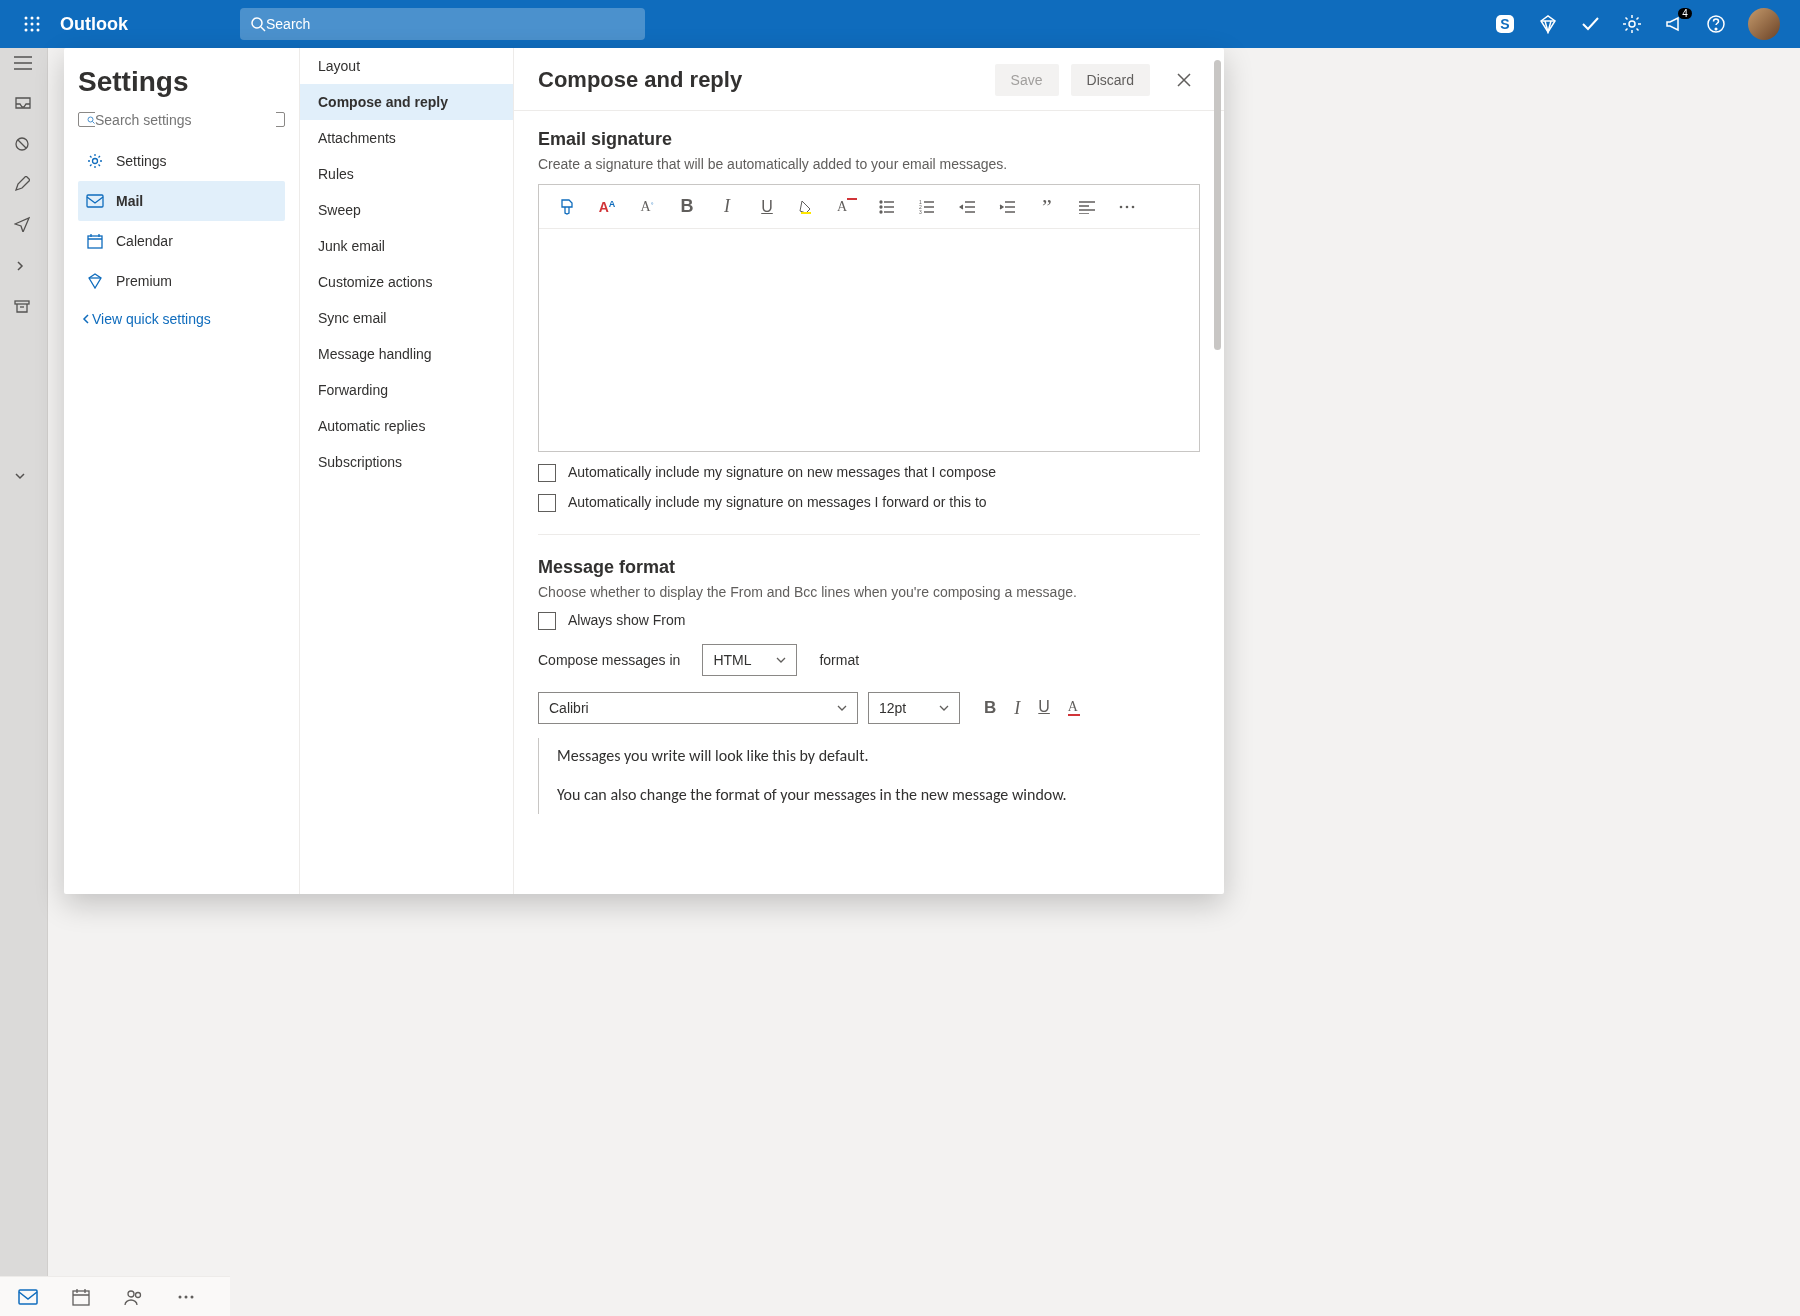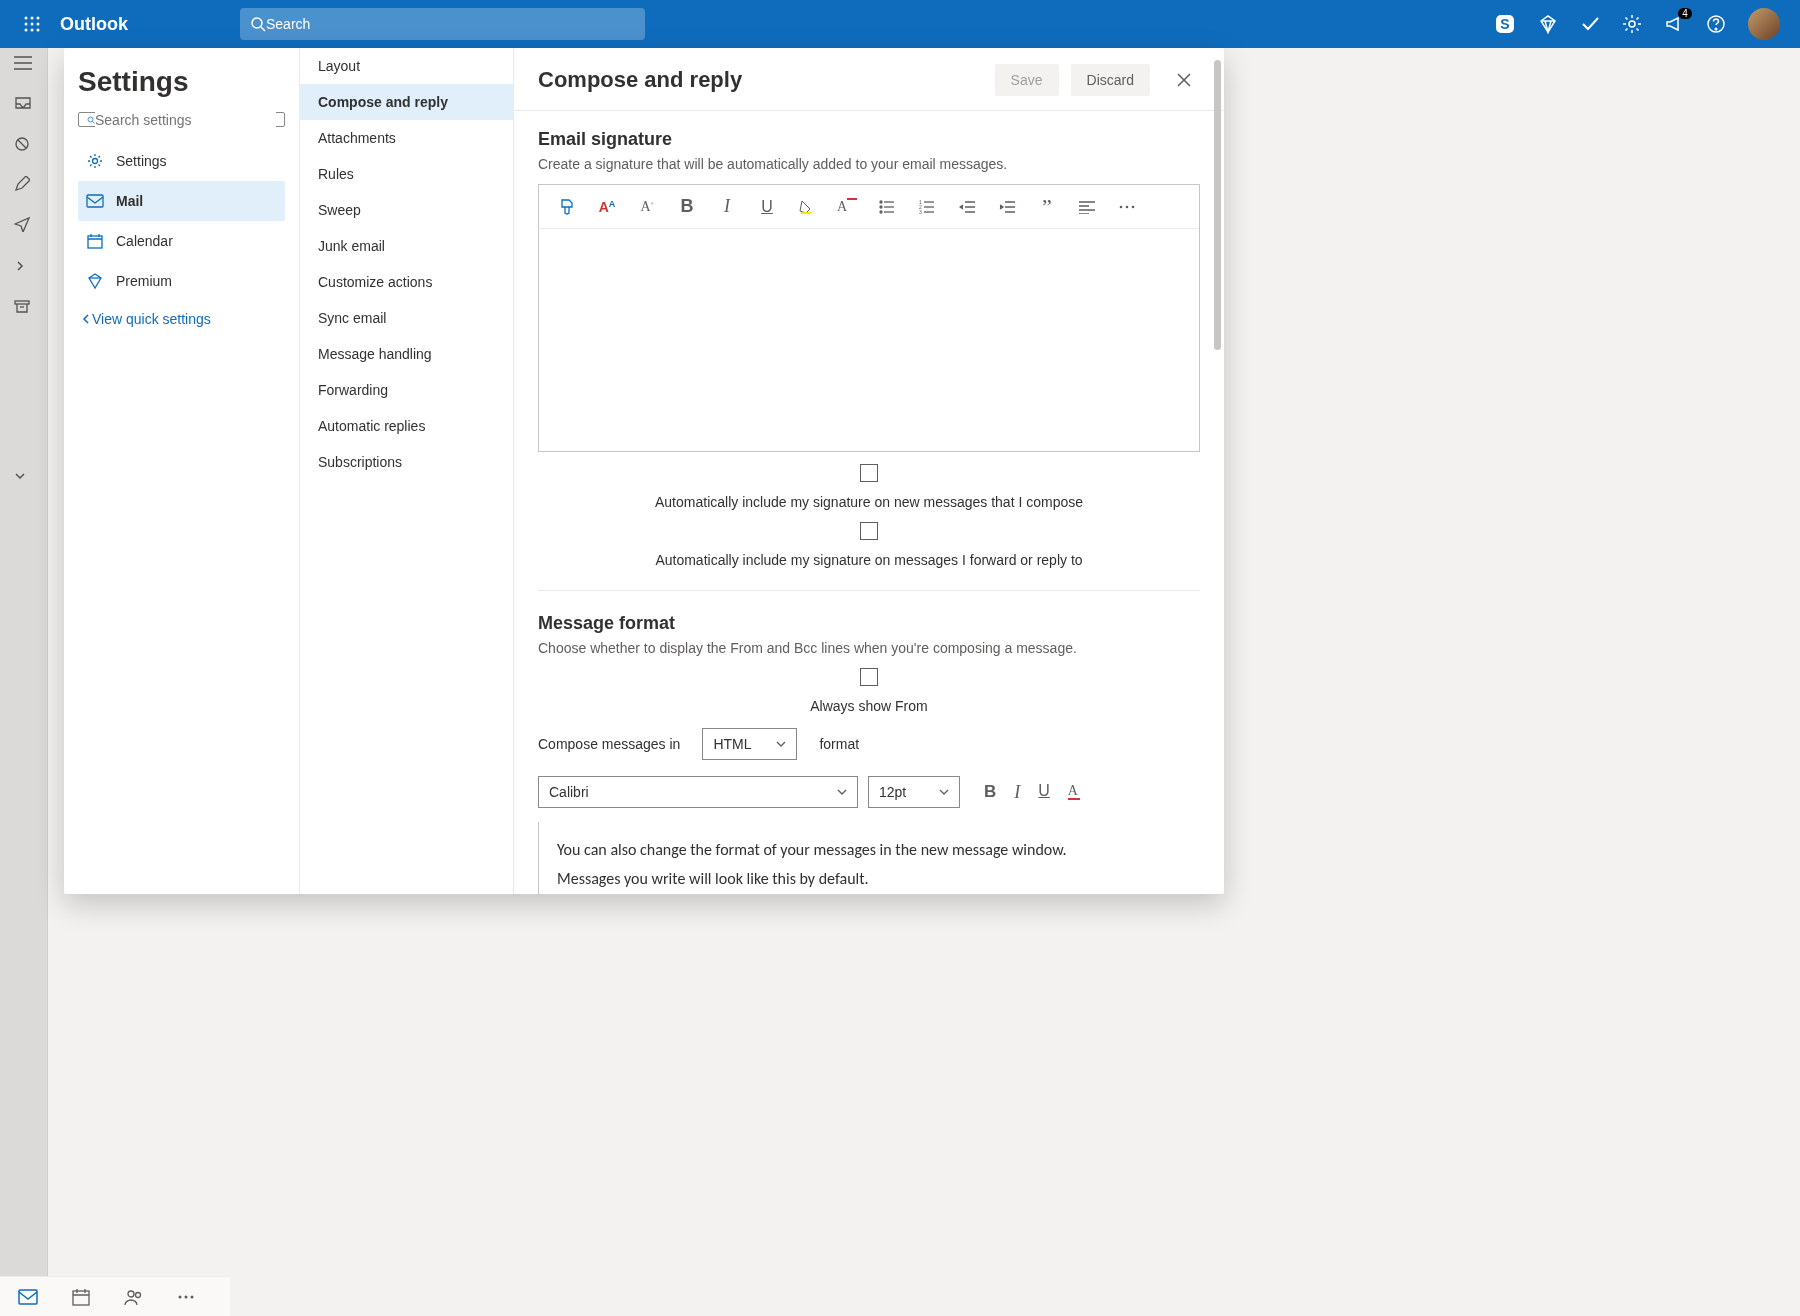--- a/index.html
+++ b/index.html
@@ -59,21 +59,21 @@
 
 .col3body { padding: 0 24px 20px 24px; overflow-y: auto; flex: 1; border-top: 1px solid #edebe9; }
 .section { padding-top: 18px; }
 .section h3 { font-size: 18px; font-weight: 600; margin-bottom: 6px; }
 .section .desc { color: #605e5c; font-size: 14px; margin-bottom: 12px; }
 
 .sigbox { border: 1px solid #c8c6c4; height: 268px; }
 .sigtb { height: 44px; border-bottom: 1px solid #edebe9; display: flex; align-items: center; gap: 20px; padding: 0 18px; color: #605e5c; }
 .sigtb .tbi { width: 20px; display: inline-flex; justify-content: center; cursor: pointer; }
 
-.check { display: flex; align-items: center; gap: 12px; margin-top: 12px; flex-direction: column; }
+.check { display: flex; align-items: flex-start; gap: 12px; margin-top: 12px; }
 .checkbox { width: 18px; height: 18px; border: 1px solid #605e5c; }
 
 .hr { height: 1px; background: #edebe9; margin: 22px 0 4px 0; }
 
 .rowinline { display: flex; align-items: center; gap: 22px; margin-top: 14px; }
 .dropdown { border: 1px solid #8a8886; height: 32px; display: flex; align-items: center; padding: 0 10px; gap: 10px; cursor: pointer; }
 .dropdown.sm { width: 95px; }
 .dropdown.md { width: 92px; }
 .dropdown.lg { width: 320px; }
 .dropdown .dd-label { flex: 1; }
@@ -402,21 +402,21 @@
                 </svg>
               </span>
           </div>
         </div>
         <div class="check">
           <div class="checkbox"></div>
           <span>Automatically include my signature on new messages that I compose</span>
         </div>
         <div class="check">
           <div class="checkbox"></div>
-          <span>Automatically include my signature on messages I forward or reply to</span>
+          <span>Automatically include my signature on messages I forward or this to</span>
         </div>
       </div>
 
       <div class="hr"></div>
 
       <div class="section">
         <h3>Message format</h3>
         <p class="desc">Choose whether to display the From and Bcc lines when you're composing a message.</p>
         <div class="check">
           <div class="checkbox"></div>
@@ -455,21 +455,21 @@
           </div>
           <div class="fmticons">
             <span style="font-weight:800;font-size:17px">B</span>
             <span style="font-style:italic;font-family:serif;font-size:18px">I</span>
             <span style="text-decoration:underline;font-size:16px">U</span>
             <span><span style="font-family:serif">A</span><div style="height:2px;background:#d13438;width:12px;margin-top:-1px"></div></span>
           </div>
         </div>
 
         <div class="preview">
+          <div>Messages you write will look like this by default.</div>
           <div style="margin-top:10px">You can also change the format of your messages in the new message window.</div>
-          <div>Messages you write will look like this by default.</div>
         </div>
       </div>
 
     </div>
   </div>
 
 </div>
 
 </body></html>

